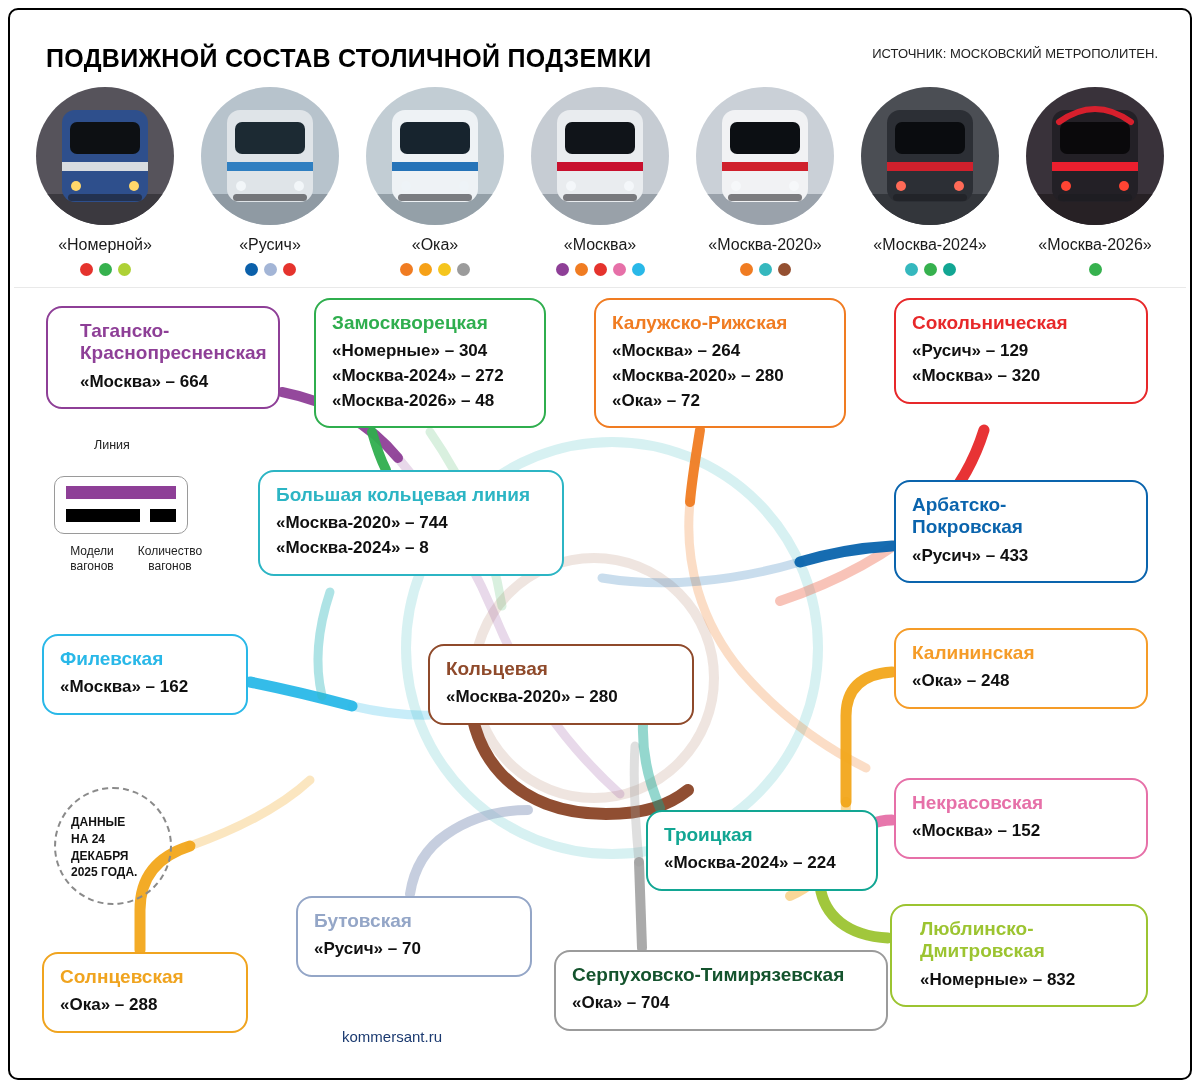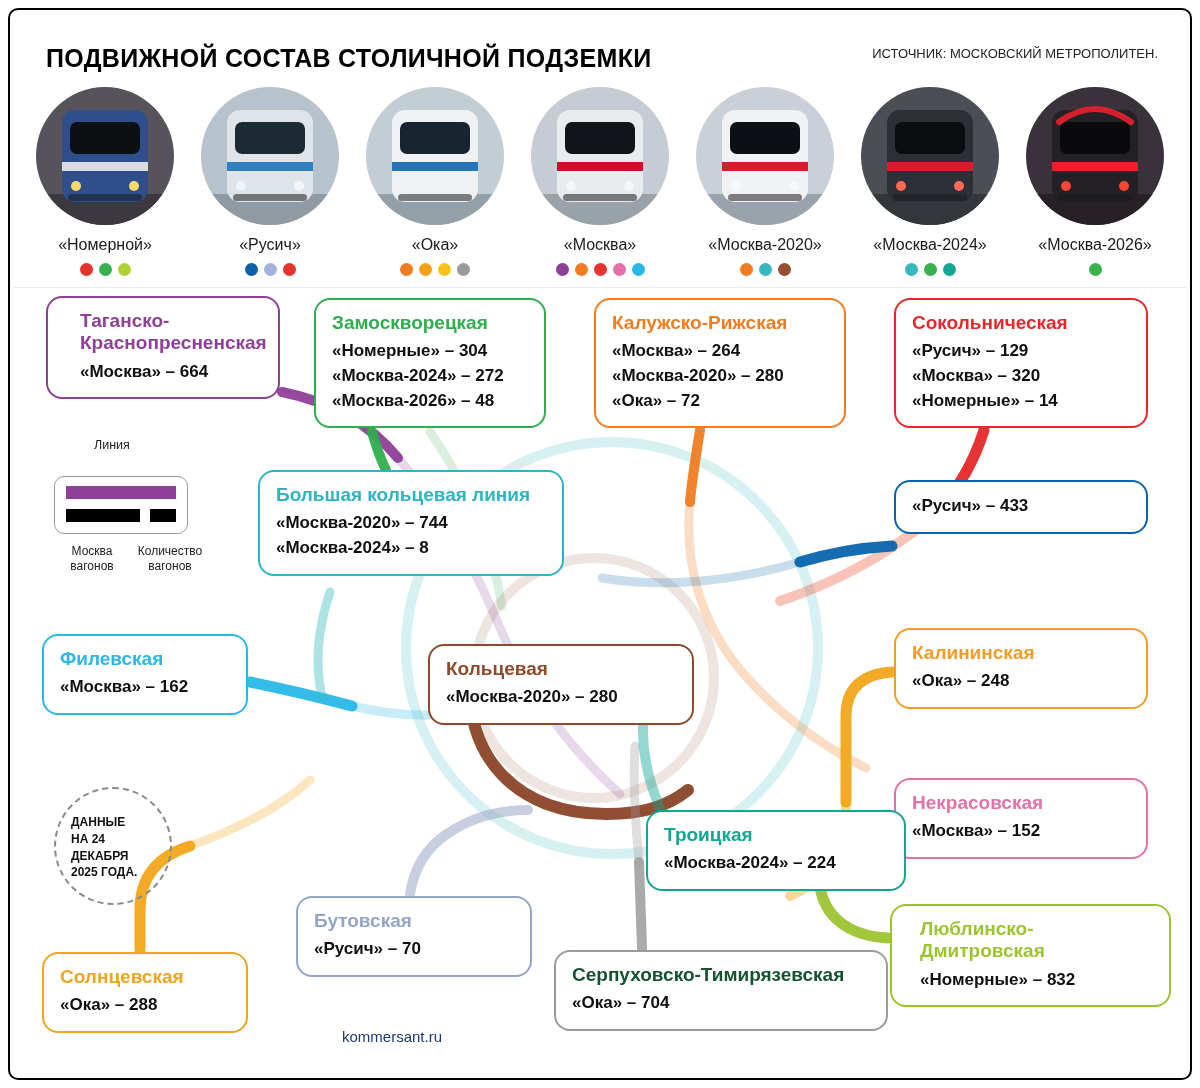--- a/index.html
+++ b/index.html
@@ -252,97 +252,98 @@
             </g>
           </svg></div>
         <div class="train-label">«Москва-2026»</div>
         <div class="dot-row">
           <span class="dot" style="background: rgb(54, 177, 78);"></span>
         </div>
       </div>
     </div>
 
   <div id="cards">
-      <div class="card" style="left: 46px; top: 296px; width: 234px; border-color: rgb(142, 63, 151); padding-left: 32px;">
+      <div class="card" style="left: 46px; top: 306px; width: 234px; border-color: rgb(142, 63, 151); padding-left: 32px;">
         <div class="card-title" style="color: rgb(142, 63, 151);">Таганско-
 Краснопресненская</div>
         <div class="card-entry">«Москва» – 664</div>
       </div>
       <div class="card" style="left: 314px; top: 298px; width: 232px; border-color: rgb(47, 174, 78);">
         <div class="card-title" style="color: rgb(47, 174, 78);">Замоскворецкая</div>
         <div class="card-entry">«Номерные» – 304</div>
         <div class="card-entry">«Москва-2024» – 272</div>
         <div class="card-entry">«Москва-2026» – 48</div>
       </div>
       <div class="card" style="left: 594px; top: 298px; width: 252px; border-color: rgb(240, 124, 34);">
         <div class="card-title" style="color: rgb(240, 124, 34);">Калужско-Рижская</div>
         <div class="card-entry">«Москва» – 264</div>
         <div class="card-entry">«Москва-2020» – 280</div>
         <div class="card-entry">«Ока» – 72</div>
       </div>
       <div class="card" style="left: 894px; top: 298px; width: 254px; border-color: rgb(231, 40, 42);">
         <div class="card-title" style="color: rgb(231, 40, 42);">Сокольническая</div>
         <div class="card-entry">«Русич» – 129</div>
         <div class="card-entry">«Москва» – 320</div>
-        <div class="card-entry">«Номерные» – 14</div>
       </div>
       <div class="card" style="left: 258px; top: 470px; width: 306px; border-color: rgb(44, 181, 196);">
         <div class="card-title" style="color: rgb(44, 181, 196);">Большая кольцевая линия</div>
         <div class="card-entry">«Москва-2020» – 744</div>
         <div class="card-entry">«Москва-2024» – 8</div>
       </div>
       <div class="card" style="left: 894px; top: 480px; width: 254px; border-color: rgb(10, 100, 173);">
+        <div class="card-title" style="color: rgb(10, 100, 173);">Арбатско-
+Покровская</div>
         <div class="card-entry">«Русич» – 433</div>
       </div>
       <div class="card" style="left: 42px; top: 634px; width: 206px; border-color: rgb(41, 184, 232);">
         <div class="card-title" style="color: rgb(41, 184, 232);">Филевская</div>
         <div class="card-entry">«Москва» – 162</div>
       </div>
       <div class="card" style="left: 428px; top: 644px; width: 266px; border-color: rgb(143, 74, 43);">
         <div class="card-title" style="color: rgb(143, 74, 43);">Кольцевая</div>
         <div class="card-entry">«Москва-2020» – 280</div>
       </div>
       <div class="card" style="left: 894px; top: 628px; width: 254px; border-color: rgb(245, 156, 40);">
         <div class="card-title" style="color: rgb(245, 156, 40);">Калининская</div>
         <div class="card-entry">«Ока» – 248</div>
       </div>
       <div class="card" style="left: 894px; top: 778px; width: 254px; border-color: rgb(230, 112, 168);">
         <div class="card-title" style="color: rgb(230, 112, 168);">Некрасовская</div>
         <div class="card-entry">«Москва» – 152</div>
       </div>
-      <div class="card" style="left: 646px; top: 810px; width: 260px; border-color: rgb(18, 166, 147);">
+      <div class="card" style="left: 646px; top: 810px; width: 232px; border-color: rgb(18, 166, 147);">
         <div class="card-title" style="color: rgb(18, 166, 147);">Троицкая</div>
         <div class="card-entry">«Москва-2024» – 224</div>
       </div>
       <div class="card" style="left: 296px; top: 896px; width: 236px; border-color: rgb(148, 166, 199);">
         <div class="card-title" style="color: rgb(148, 166, 199);">Бутовская</div>
         <div class="card-entry">«Русич» – 70</div>
       </div>
       <div class="card" style="left: 554px; top: 950px; width: 334px; border-color: rgb(155, 155, 155);">
         <div class="card-title" style="color: #14532d;">Серпуховско-Тимирязевская</div>
         <div class="card-entry">«Ока» – 704</div>
       </div>
-      <div class="card" style="left: 890px; top: 904px; width: 281px; border-color: rgb(156, 196, 49); padding-left: 28px;">
+      <div class="card" style="left: 890px; top: 904px; width: 258px; border-color: rgb(156, 196, 49); padding-left: 28px;">
         <div class="card-title" style="color: rgb(156, 196, 49);">Люблинско-
 Дмитровская</div>
         <div class="card-entry">«Номерные» – 832</div>
       </div>
       <div class="card" style="left: 42px; top: 952px; width: 206px; border-color: rgb(240, 164, 31);">
         <div class="card-title" style="color: rgb(240, 164, 31);">Солнцевская</div>
         <div class="card-entry">«Ока» – 288</div>
       </div>
     </div>
 
   <div class="legend-label">Линия</div>
   <div class="legend-box">
     <div class="legend-bar" style="left: 11px; top: 9px; width: 110px; background: rgb(142, 63, 151);"></div>
     <div class="legend-bar" style="left: 11px; top: 32px; width: 74px; background: rgb(0, 0, 0);"></div>
     <div class="legend-bar" style="left: 95px; top: 32px; width: 26px; background: rgb(0, 0, 0);"></div>
   </div>
-  <div class="legend-caption" style="left:50px;top:544px;width:84px;">Москва вагонов</div>
+  <div class="legend-caption" style="left:50px;top:544px;width:84px;">Модели вагонов</div>
   <div class="legend-caption" style="left:126px;top:544px;width:88px;">Количество вагонов</div>
 
   <div class="note-circle">
     <div>ДАННЫЕ</div>
     <div>НА 24 ДЕКАБРЯ</div>
     <div>2025 ГОДА.</div>
   </div>
 
   <div class="footer">kommersant.ru</div>
 </div>

